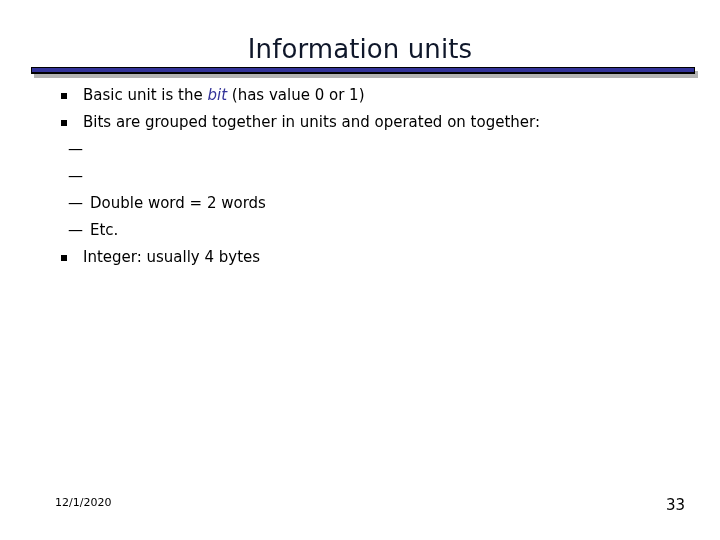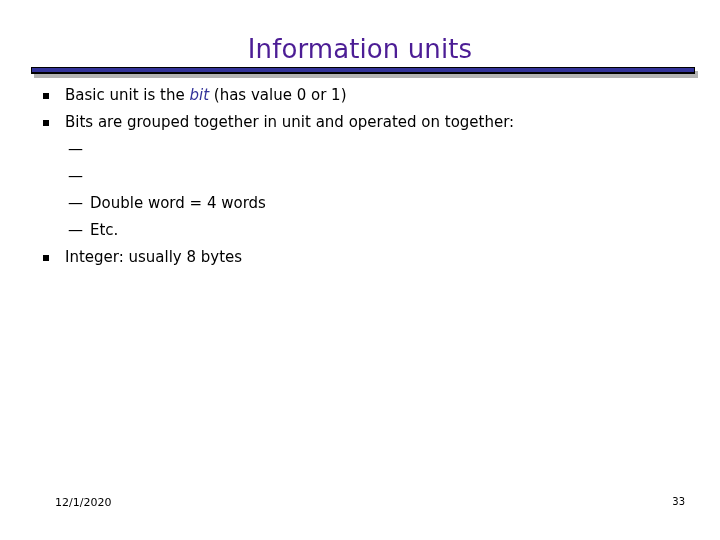--- a/index.html
+++ b/index.html
@@ -22,21 +22,21 @@
 
   
   .slide-title {
     position: absolute;
     left: 0;
     top: 33px;
     width: 720px;
     text-align: center;
     font-size: 26px;
     font-weight: 400;
-    color: #4c1d95;
+    color: #0f172a;
     letter-spacing: 0.1px;
     line-height: 32px;
     white-space: nowrap;
   }
 
   
   .title-rule-wrap {
     position: absolute;
     left: 31px;
     top: 67px;
@@ -78,21 +78,21 @@
 
   .bullet-row {
     display: flex;
     align-items: flex-start;
     font-size: 15px;
     color: #000000;
     line-height: 27px;
   }
 
   .bullet-row.level-1 {
-    padding-left: 41px;
+    padding-left: 59px;
   }
   .bullet-row.level-2 {
     padding-left: 68px;
   }
 
   .marker {
     flex: 0 0 auto;
     color: #000000;
     line-height: 27px;
   }
@@ -149,21 +149,21 @@
     width: 720px;
     text-align: center;
     font-size: 11px;
     color: #000000;
     white-space: nowrap;
   }
   .footer-page {
     position: absolute;
     right: 45px;
     top: 0;
-    font-size: 10px;
+    font-size: 15px;
     color: #000000;
     text-align: right;
     white-space: nowrap;
   }
 </style>
 </head>
 <body>
 
 <div id="slide">
 
@@ -178,44 +178,44 @@
 
   <div class="body-list">
 
     <div class="bullet-row level-1">
       <span class="marker marker-square"></span>
       <span class="bullet-text"><span>Basic unit is the </span><span class="emph-bit">bit</span><span> (has value 0 or 1)</span></span>
     </div>
 
     <div class="bullet-row level-1">
       <span class="marker marker-square"></span>
-      <span class="bullet-text">Bits are grouped together in unit and operated on together:</span>
-    </div>
-
-    <div class="bullet-row level-2">
-      <span class="marker marker-dash">—</span>
-    </div>
-
-    <div class="bullet-row level-2">
-      <span class="marker marker-dash">—</span>
-    </div>
-
-    <div class="bullet-row level-2">
-      <span class="marker marker-dash">—</span>
-      <span class="bullet-text">Double word = 4 words</span>
+      <span class="bullet-text">Bits are grouped together in units and operated on together:</span>
+    </div>
+
+    <div class="bullet-row level-2">
+      <span class="marker marker-dash">—</span>
+    </div>
+
+    <div class="bullet-row level-2">
+      <span class="marker marker-dash">—</span>
+    </div>
+
+    <div class="bullet-row level-2">
+      <span class="marker marker-dash">—</span>
+      <span class="bullet-text">Double word = 2 words</span>
     </div>
 
     <div class="bullet-row level-2">
       <span class="marker marker-dash">—</span>
       <span class="bullet-text">Etc.</span>
     </div>
 
     <div class="bullet-row level-1">
       <span class="marker marker-square"></span>
-      <span class="bullet-text">Integer: usually 8 bytes</span>
+      <span class="bullet-text">Integer: usually 4 bytes</span>
     </div>
 
   </div>
 
   <div class="footer">
     <div class="footer-date">12/1/2020</div>
     <div class="footer-page">33</div>
   </div>
 
 </div>

